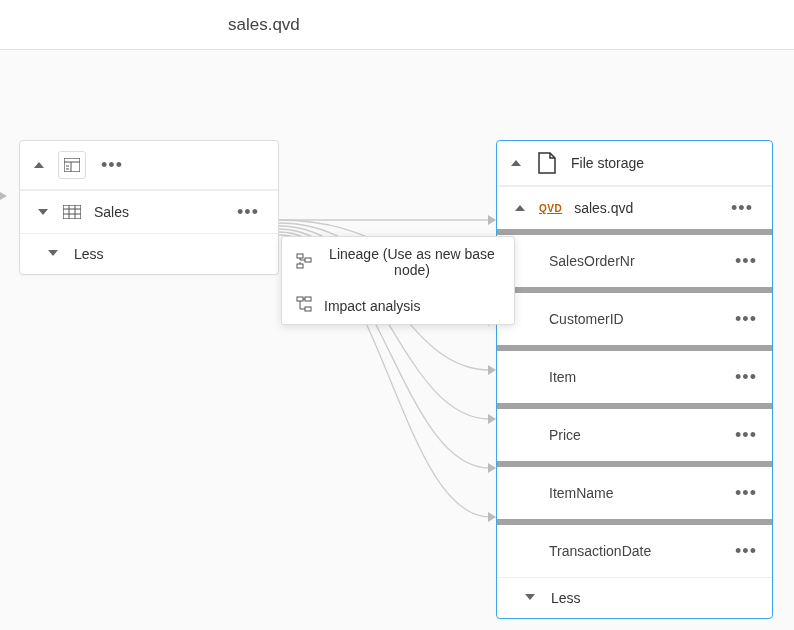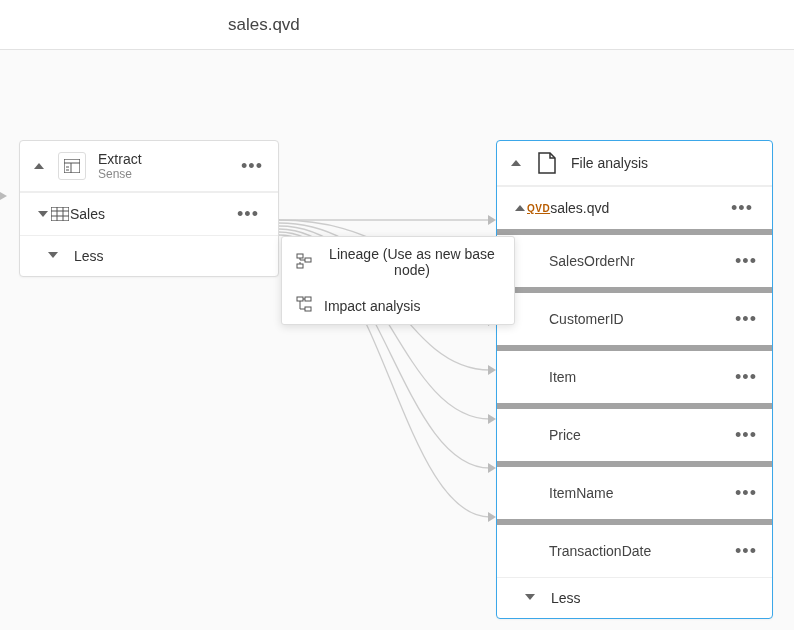--- a/index.html
+++ b/index.html
@@ -54,21 +54,21 @@
   .titleblock { flex: 1; display: flex; flex-direction: column; }
 
   .more-btn {
     width: 28px; height: 24px; display: flex; align-items: center;
     justify-content: center; cursor: pointer; color: #666;
     border-radius: 3px;
   }
   .dots { font-size: 18px; letter-spacing: 1px; line-height: 8px; }
 
   .card-row {
-    display: flex; align-items: center; 
+    display: flex; align-items: center; gap: 12px;
     padding: 10px 12px; border-top: 1px solid #eee; font-size: 14px; color: #333;
   }
   .card-row.table-row { padding: 9px 16px; }
   .card-row .label { flex: 1; }
 
   .field-row {
     display: flex; align-items: center; justify-content: space-between;
     padding: 14px 12px 14px 52px; font-size: 14px; color: #444;
     border-top: 6px solid #a3a3a3;
   }
@@ -139,24 +139,20 @@
       <span class="chevron up"></span>
       <span class="icon-box">
         <svg width="16" height="14" viewBox="0 0 16 14">
             <rect x="0" y="0" width="16" height="14" fill="none" stroke="#555" stroke-width="1.3"></rect>
             <line x1="0" y1="4" x2="16" y2="4" stroke="#555" stroke-width="1"></line>
             <line x1="7" y1="4" x2="7" y2="14" stroke="#555" stroke-width="1"></line>
             <line x1="2" y1="8" x2="5" y2="8" stroke="#555"></line>
             <line x1="2" y1="11" x2="5" y2="11" stroke="#555"></line>
           </svg>
       </span>
-      <div class="titleblock">
-        <span class="sub-title">Extract</span>
-        <span class="sub-sub">Sense</span>
-      </div>
       <div class="more-btn">
           <span class="dots">•••</span>
         </div>
     </div>
 
     <div class="card-row table-row">
       <span class="chevron down"></span>
       <span class="icon-box noborder">
         <svg width="18" height="14" viewBox="0 0 18 14">
             <rect x="0" y="0" width="18" height="14" fill="none" stroke="#555" stroke-width="1.3"></rect>
@@ -208,21 +204,21 @@
   <div class="card right">
     <div class="card-header">
       <span class="chevron up"></span>
       <span class="icon-box noborder" style="width:24px;height:24px;">
         <svg width="18" height="22" viewBox="0 0 18 22">
             <path d="M 1 1 L 12 1 L 17 6 L 17 21 L 1 21 Z" fill="none" stroke="#333" stroke-width="1.5"></path>
             <path d="M 12 1 L 12 6 L 17 6" fill="none" stroke="#333" stroke-width="1.5"></path>
           </svg>
       </span>
       <div class="titleblock">
-        <span class="sub-title">File analysis</span>
+        <span class="sub-title">File storage</span>
       </div>
     </div>
 
     <div class="card-row table-row">
       <span class="chevron up"></span>
       <span class="qvd-badge">QVD</span>
       <span class="label">sales.qvd</span>
       <div class="more-btn">
           <span class="dots">•••</span>
         </div>

